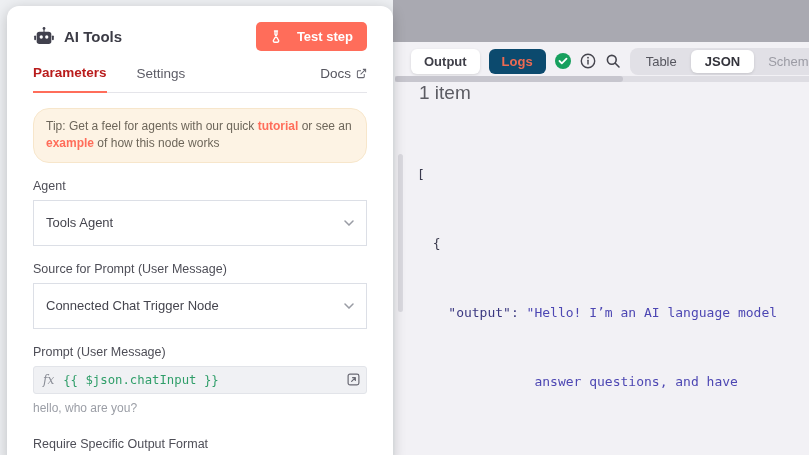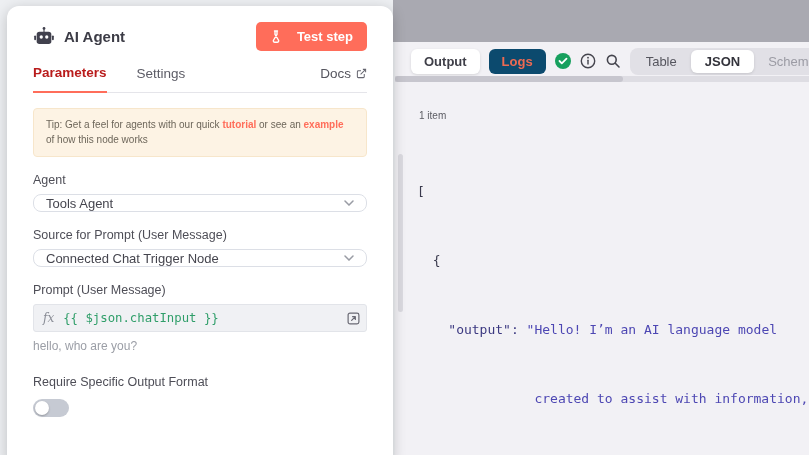--- a/index.html
+++ b/index.html
@@ -17,46 +17,46 @@
   .op-tab.logs { background:#0c4a6e; color:#ee6a52; }
   .op-icon { width:17px; height:17px; display:flex; align-items:center; justify-content:center; }
   .op-icon svg { width:16px; height:16px; }
   .seg { margin-left:auto; display:flex; background:#e1e0e6; border-radius:8px; padding:2px; }
   .seg-item { font-size:13px; padding:4px 14px; border-radius:6px; color:#55555e; cursor:pointer; }
   .seg-item.active { background:#ffffff; color:#33333b; font-weight:700; box-shadow:0 1px 3px rgba(0,0,0,.12); }
   .seg-item.dim { color:#9b9ba4; }
   .hscroll { margin-top:2px; height:6px; background:#dedde3; position:relative; }
   .hscroll-thumb { position:absolute; left:0; top:0; height:6px; width:55%; background:#c7c6ce; border-radius:3px; }
   .vhandle { position:absolute; left:3px; top:112px; width:5px; height:158px; border-radius:3px; background:#dbdae0; }
-  .items-count { margin:28px 0 0 24px; font-size:10px; color:#5c5c63; }
+  .items-count { margin:0 0 0 24px; font-size:19px; color:#5c5c63; }
   .json-view { margin:13px 0 0 22px; font-family:"DejaVu Sans Mono", monospace; font-size:13px; line-height:23px; white-space:pre; }
   .jb { color:#3a3a4d; }
   .jk { color:#3b3880; }
   .js { color:#4d47b3; }
 
   
   .node-panel { position:absolute; left:7px; top:6px; width:386px; height:460px; background:#ffffff;
     border-radius:12px; box-shadow:0 3px 14px rgba(0,0,0,.20); overflow:hidden; }
   .np-inner { padding:0 26px; }
   .np-header { display:flex; align-items:center; padding-top:16px; }
   .robot-icon svg { width:22px; height:22px; display:block; }
   .np-title { margin-left:9px; font-size:15px; font-weight:700; color:#3c3c46; }
   .test-btn { margin-left:auto; display:flex; align-items:center; gap:15px; background:#ff6d5a; color:#fff;
     font-size:13px; font-weight:700; padding:7px 14px; border-radius:5px; border:none; cursor:pointer; }
   .test-btn svg { width:12px; height:13px; }
   .np-tabs { display:flex; align-items:flex-end; gap:30px; margin-top:14px; border-bottom:1px solid #e5e5ea; font-size:13.5px; }
   .np-tab { padding-bottom:11px; cursor:pointer; color:#5c5c66; }
   .np-tab.active { color:#b91c1c; font-weight:700; border-bottom:2px solid #ff6d5a; margin-bottom:-1px; }
   .np-docs { margin-left:auto; display:flex; align-items:center; gap:5px; padding-bottom:11px; color:#55555e; cursor:pointer; }
   .np-docs svg { width:11px; height:11px; }
-  .tip-box { margin-top:15px; background:#fdf3e4; border:1px solid #f7e6cb; border-radius:4px; padding:9px 12px;
-    font-size:10px; line-height:1.45; color:#6d665a; }
+  .tip-box { margin-top:15px; background:#fdf3e4; border:1px solid #f7e6cb; border-radius:16px; padding:9px 12px;
+    font-size:12px; line-height:1.45; color:#6d665a; }
   .tip-link { color:#ff6d5a; font-weight:700; cursor:pointer; }
   .field-label { margin-top:16px; font-size:12.5px; color:#4e4e57; }
-  .select { margin-top:7px; height:18px; background:#fff; border:1px solid #dcdfe6; border-radius:8px;
+  .select { margin-top:7px; height:46px; background:#fff; border:1px solid #dcdfe6; border-radius:0;
     display:flex; align-items:center; padding:0 12px; font-size:13px; color:#45454e; cursor:pointer; }
   .select svg { margin-left:auto; width:10px; height:6px; }
   .expr { margin-top:7px; height:28px; background:#f0f1f4; border:1px solid #e2e4e9; border-radius:3px;
     display:flex; align-items:center; }
   .expr-fx { font-family:"DejaVu Serif", serif; font-style:italic; font-size:12px; color:#8a8d96; padding:0 9px;text-align:right; }
   .expr-code { font-family:"DejaVu Sans Mono", monospace; font-size:12.3px; color:#2f9e69; }
   .expr-expand { margin-left:auto; width:26px; height:26px; display:flex; align-items:center; justify-content:center; cursor:pointer; }
   .expr-expand svg { width:13px; height:13px; }
   .helper { margin-top:7px; font-size:12px; color:#9b9ea6; }
   .label-lg { margin-top:22px; font-size:12.5px; color:#4e4e57; }
@@ -105,21 +105,20 @@
   </div>
 
   <div class="vhandle"></div>
 
   <div class="items-count">1 item</div>
 
   <div class="json-view">
     <div class="jline"><span class="jb">[</span></div>
     <div class="jline"><span class="jb">  {</span></div>
     <div class="jline"><span class="jk">    "output": </span><span class="js">"Hello! I’m an AI language model</span></div>
-    <div class="jline"><span class="js">               created to assist with information,</span></div>
     <div class="jline"><span class="js">               answer questions, and have</span></div>
     
     
     
     
   </div>
 </div>
 
 <div class="node-panel">
   <div class="np-inner">
@@ -128,21 +127,21 @@
         <svg viewBox="0 0 24 24" fill="#41414e">
           <circle cx="12" cy="2.6" r="1.5"></circle>
             <rect x="11.4" y="3.4" width="1.2" height="3.2"></rect>
           <rect x="4" y="6.4" width="16" height="13.2" rx="3"></rect>
           <circle cx="9" cy="12" r="1.8" fill="#ffffff"></circle>
             <circle cx="15" cy="12" r="1.8" fill="#ffffff"></circle>
           <rect x="1.3" y="10.3" width="2" height="5.2" rx="1"></rect>
             <rect x="20.7" y="10.3" width="2" height="5.2" rx="1"></rect>
         </svg>
       </span>
-      <span class="np-title">AI Agent</span>
+      <span class="np-title">AI Tools</span>
       <button class="test-btn">
         <svg viewBox="0 0 12 13" fill="none" stroke="#ffffff" stroke-width="1.4">
           <path d="M4.5 1h3M5 1v3.4l3.4 5.6a1.5 1.5 0 0 1-1.3 2.3H4.9a1.5 1.5 0 0 1-1.3-2.3L7 4.4V1" stroke-linecap="round" stroke-linejoin="round"></path>
         </svg>
         <span>Test step</span>
       </button>
     </div>
 
     <div class="np-tabs">
       <div class="np-tab active">Parameters</div>

